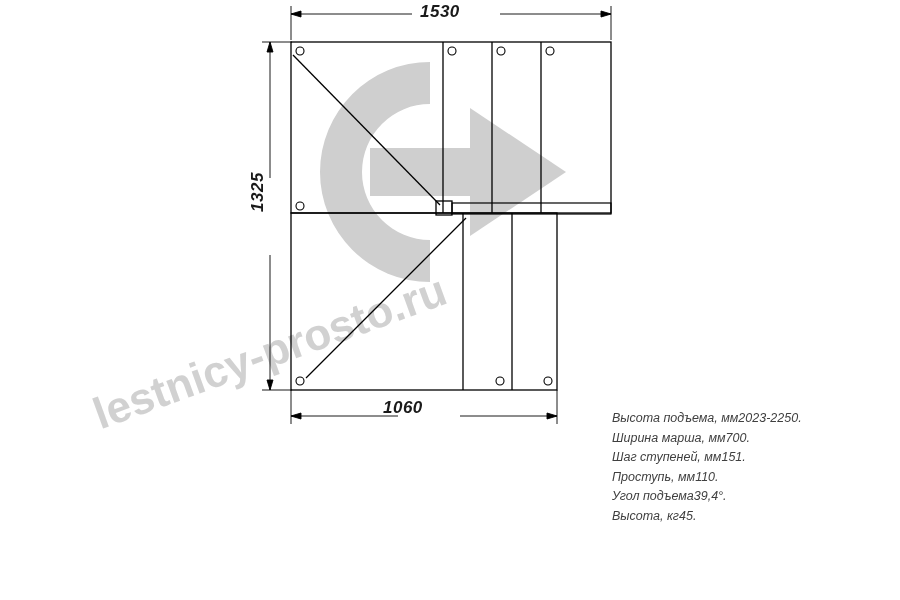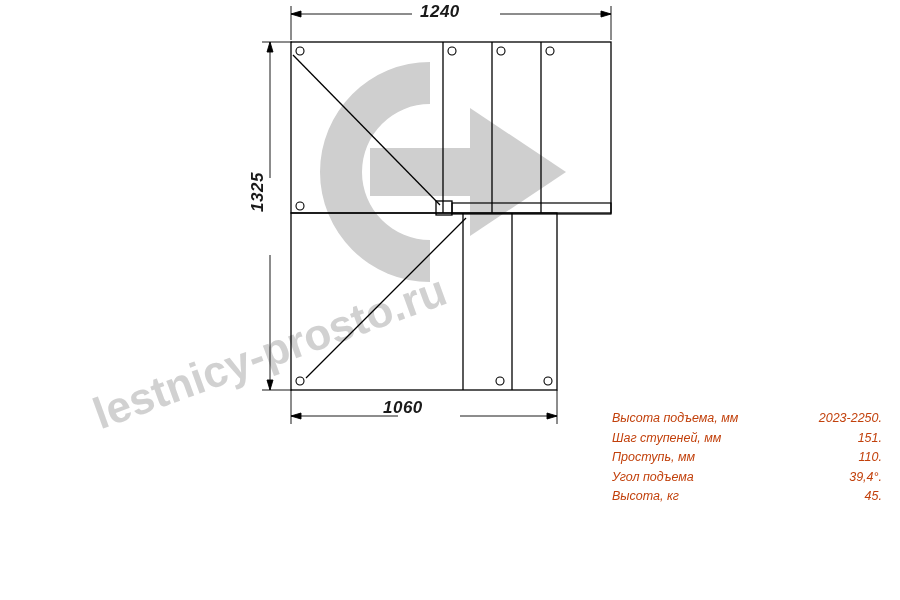--- a/index.html
+++ b/index.html
@@ -52,26 +52,25 @@
     transform-origin: center center;
   }
   #spec-table {
     position: absolute;
     left: 612px;
     top: 409px;
     width: 270px;
   }
   #spec-table .spec-row {
     display: flex;
-    justify-content: space-between;
     align-items: baseline;
     font-size: 12.5px;
     font-style: italic;
     line-height: 19.5px;
-    color: #c2410c;
+    color: #404040;
   }
   #spec-table .spec-name {
     text-align: left;
     white-space: nowrap;
   }
   #spec-table .spec-value {
     text-align: right;
     white-space: nowrap;
   }
   .wm-text {
@@ -158,33 +157,37 @@
       <circle cx="501" cy="51" r="4"></circle>
       <circle cx="550" cy="51" r="4"></circle>
       <circle cx="300" cy="206" r="4"></circle>
       <circle cx="300" cy="381" r="4"></circle>
       <circle cx="500" cy="381" r="4"></circle>
       <circle cx="548" cy="381" r="4"></circle>
     </g>
 
   </svg>
 
-  <div class="dim-label" id="dim-top-label">1240</div>
+  <div class="dim-label" id="dim-top-label">1530</div>
 
   <div class="dim-label" id="dim-bottom-label">1060</div>
 
   <div class="dim-label" id="dim-left-label">1325</div>
 
   <div id="spec-table">
 
     <div class="spec-row">
       <span class="spec-name">Высота подъема, мм</span>
       <span class="spec-value">2023-2250.</span>
     </div>
 
+    <div class="spec-row">
+      <span class="spec-name">Ширина марша, мм</span>
+      <span class="spec-value">700.</span>
+    </div>
 
     <div class="spec-row">
       <span class="spec-name">Шаг ступеней, мм</span>
       <span class="spec-value">151.</span>
     </div>
 
     <div class="spec-row">
       <span class="spec-name">Проступь, мм</span>
       <span class="spec-value">110.</span>
     </div>

